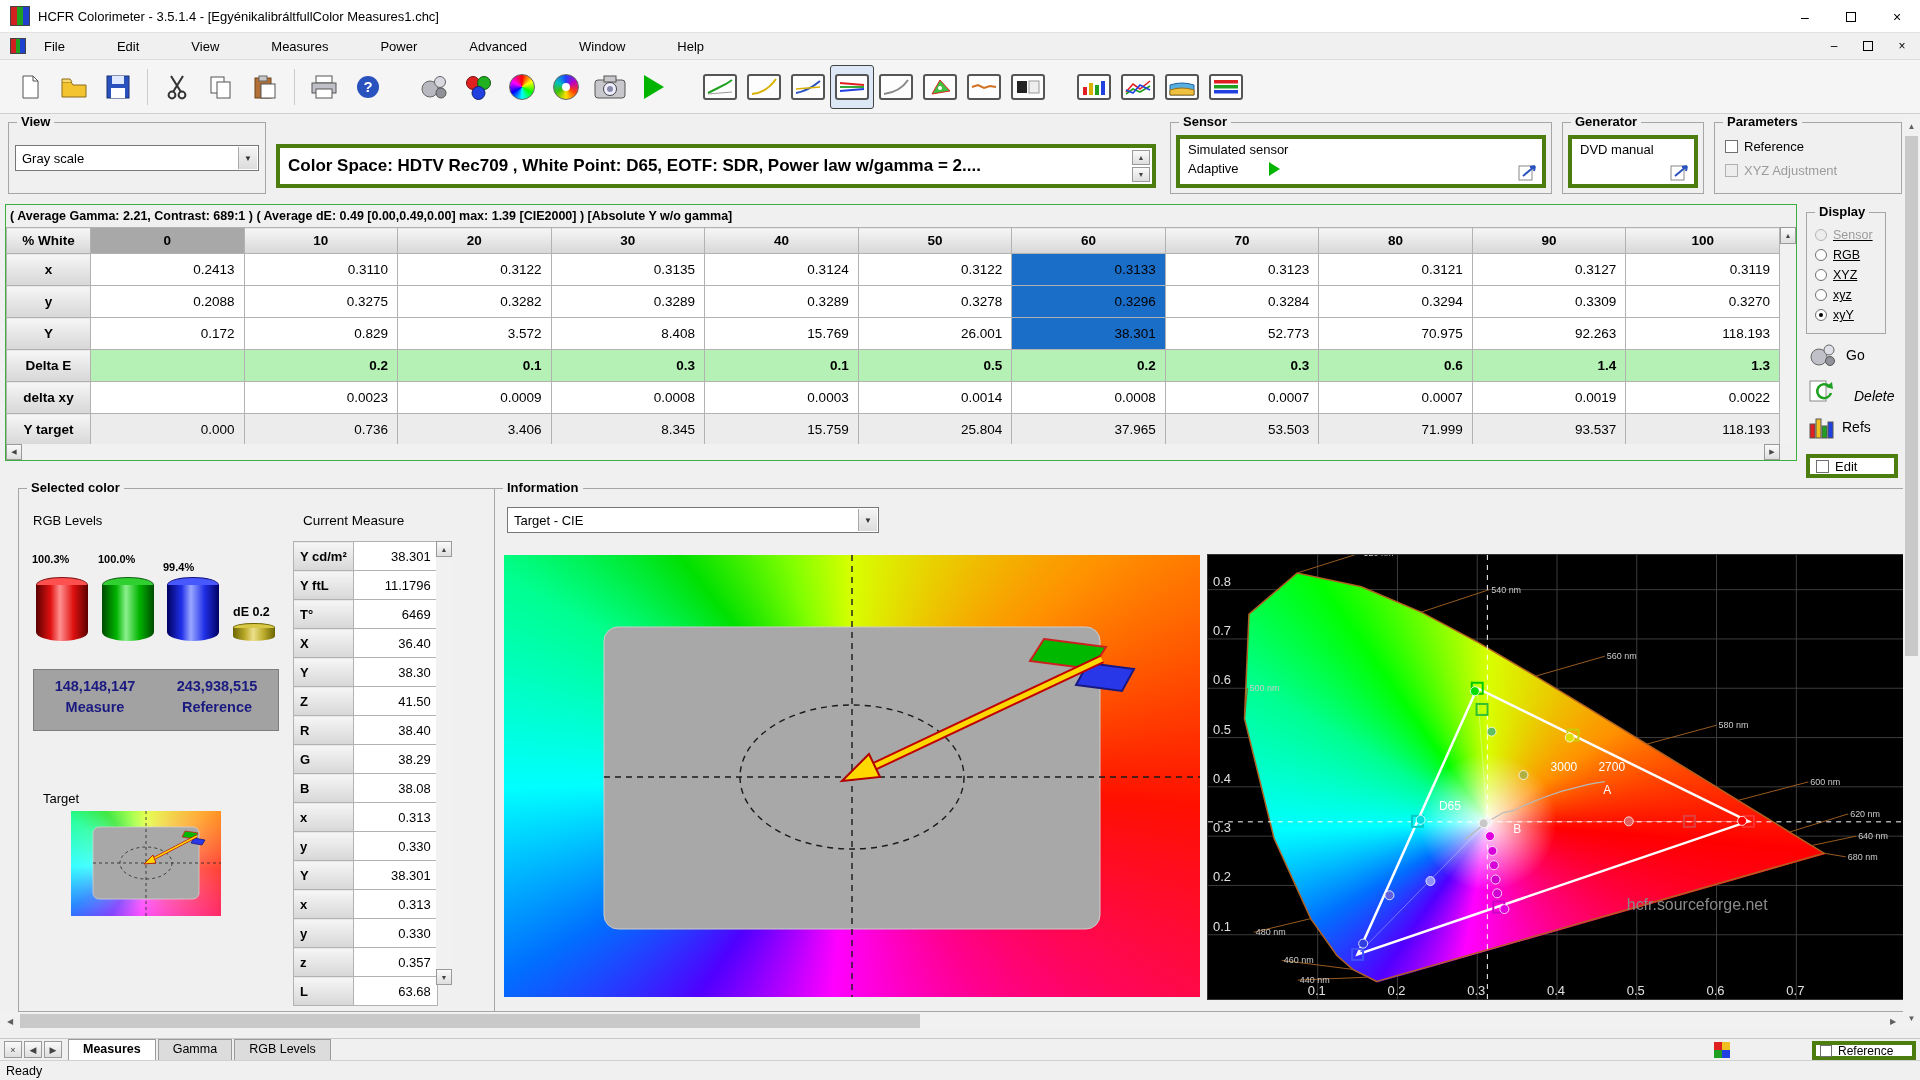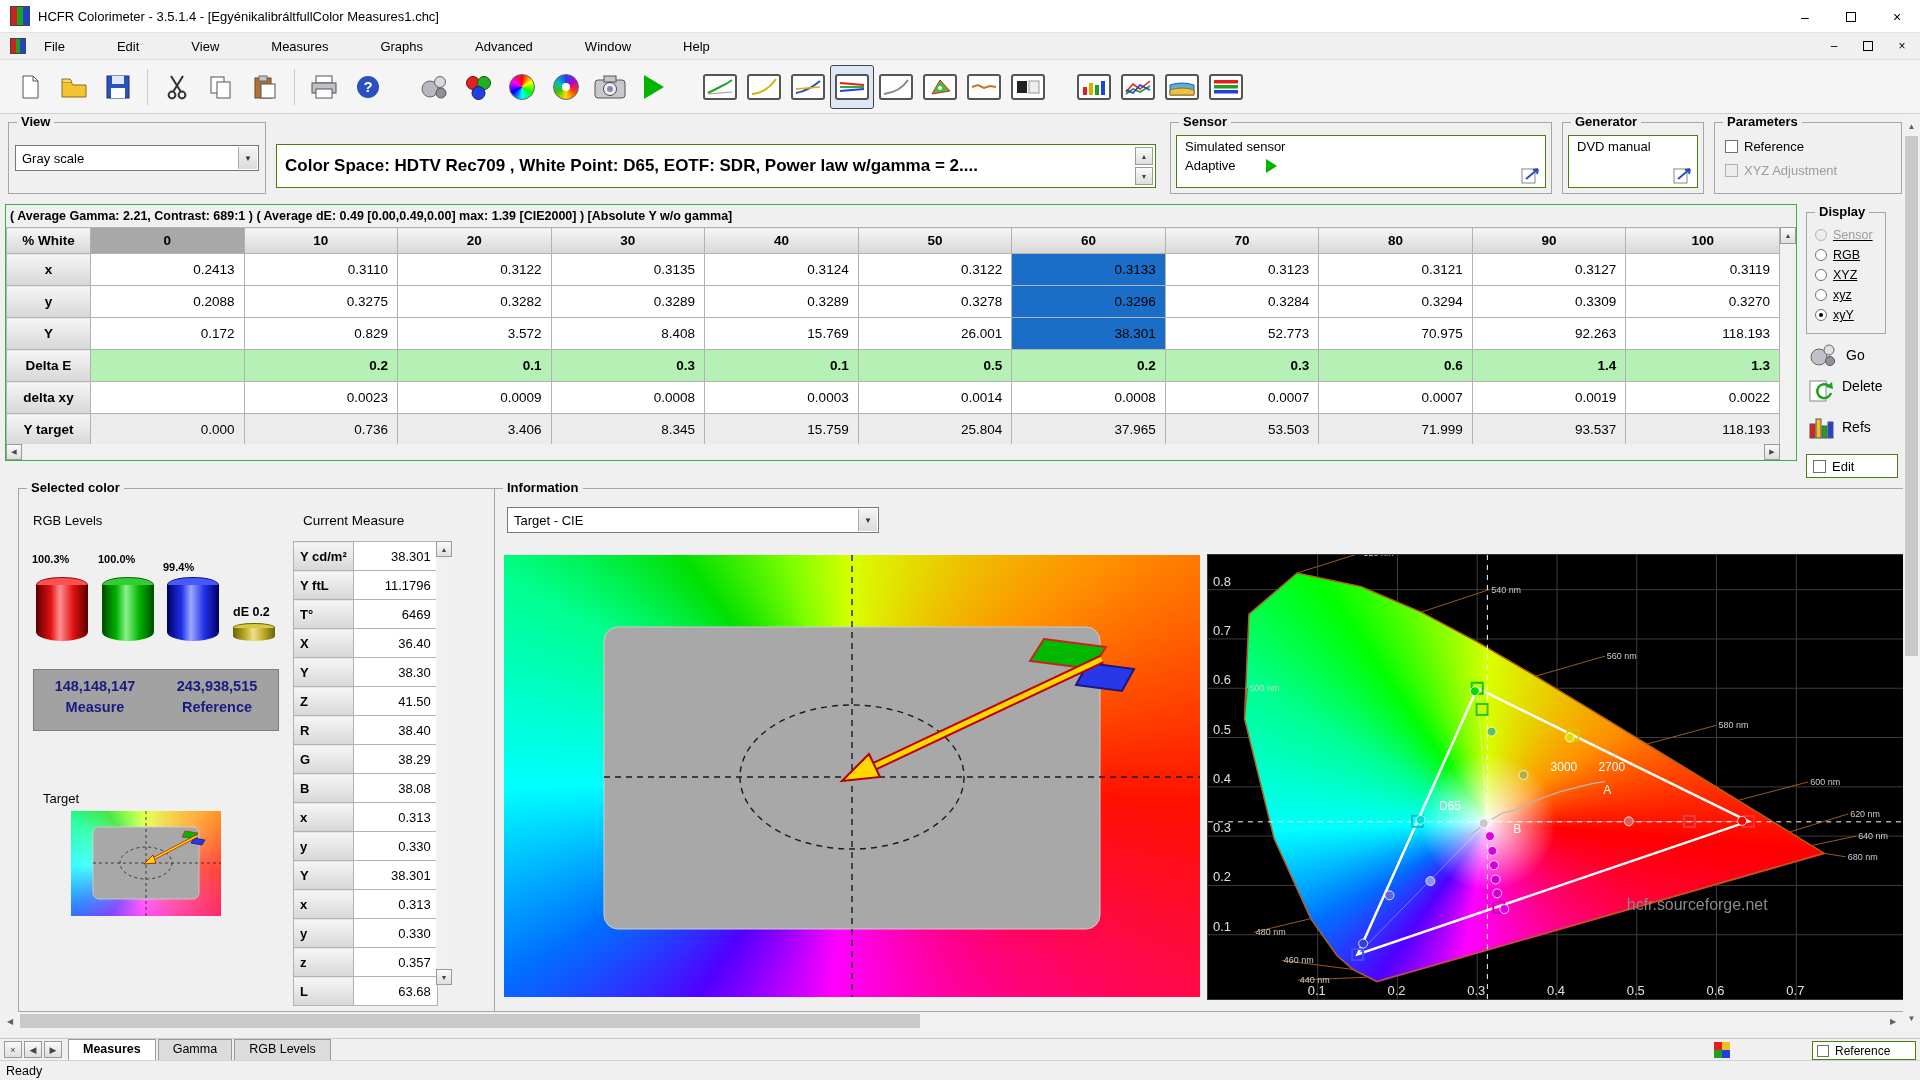--- a/index.html
+++ b/index.html
@@ -46,21 +46,21 @@
   .dd { background:#fff; border:1px solid #777; position:relative; display:flex; align-items:center; padding-left:6px; font-size:13px; }
   .dd-arrow { position:absolute; right:1px; top:1px; bottom:1px; width:19px; background:linear-gradient(#f4f4f4,#dcdcdc); border-left:1px solid #aaa; display:flex; align-items:center; justify-content:center; font-size:8px; color:#333; }
 
   .cb { width:13px; height:13px; border:1px solid #707070; background:#fff; display:inline-block; vertical-align:-2px; margin-right:6px; }
   .cb.dis { border-color:#b0b0b0; background:#ededed; }
   .radio { width:12px; height:12px; border:1px solid #707070; border-radius:50%; background:#fff; display:inline-block; margin-right:6px; position:relative; vertical-align:-2px; }
   .radio.on::after { content:''; position:absolute; inset:3px; background:#000; border-radius:50%; }
   .radio.dis { border-color:#b4b4b4; background:#ededed; }
   .dis-text { color:#9c9c9c; }
 
-  .whitebox { background:#fff; border:1px solid #4d7c0f; position:absolute; }
+  .whitebox { background:#fff; border:4px solid #4d7c0f; position:absolute; }
 
   
   .measures-wrap { position:absolute; left:5px; top:90px; width:1792px; height:257px; border:1px solid #3fae3f; background:#f0f0f0; }
   .stats-line { height:22px; line-height:22px; font-weight:bold; font-size:12.5px; padding-left:4px; background:#f0f0f0; white-space:nowrap; overflow:hidden; }
   #measures-table { border-collapse:collapse; table-layout:fixed; width:1774px; background:#fff; }
   #measures-table th, #measures-table td { border:1px solid #b2b2b2; font-size:13.5px; padding:0 9px; white-space:nowrap; overflow:hidden; }
   #measures-table tr.hdr th { height:26px; background:linear-gradient(#f6f6f6,#d7d7d7); text-align:center; font-weight:bold; }
   #measures-table tr.hdr th.dk { background:#a8a8a8; }
   #measures-table td { height:32px; text-align:right; background:#fff; }
   #measures-table th.rl { background:linear-gradient(#f6f6f6,#d7d7d7); font-weight:bold; text-align:center; }
@@ -150,21 +150,21 @@
   <div class="mdi-icon">
       <span></span>
       <span></span>
       <span></span>
     </div>
   <div class="menu-items">
       <span class="menu-item">File</span>
       <span class="menu-item">Edit</span>
       <span class="menu-item">View</span>
       <span class="menu-item">Measures</span>
-      <span class="menu-item">Graphs</span>
+      <span class="menu-item">Power</span>
       <span class="menu-item">Advanced</span>
       <span class="menu-item">Window</span>
       <span class="menu-item">Help</span>
     </div>
   <div class="mdi-btns">
     <div class="mdi-btn">–</div>
     <div class="mdi-btn">
         <span class="restore-glyph"></span>
       </div>
     <div class="mdi-btn">×</div>
@@ -554,21 +554,21 @@
   </div>
 
   <div style="position:absolute; left:1808px; top:228px; display:flex; align-items:center; gap:8px;">
     <svg width="30" height="26">
         <circle cx="11" cy="15" r="8" fill="#c0c0c8" stroke="#666"></circle>
         <circle cx="21" cy="8" r="5" fill="#dfdfe8" stroke="#666"></circle>
         <circle cx="22" cy="19" r="4.5" fill="#92929c" stroke="#555"></circle>
       </svg>
     <span style="font-size:14px;">Go</span>
   </div>
-  <div style="position:absolute; left:1808px; top:264px; display:flex; align-items:flex-start; gap:8px;">
+  <div style="position:absolute; left:1808px; top:264px; display:flex; align-items:flex-end; gap:20px;font-style:italic;">
     <svg width="26" height="26">
         <rect x="2" y="3" width="16" height="20" fill="#fff" stroke="#888"></rect>
         <path d="M21 8 a7 7 0 1 0 2 7" fill="none" stroke="#20a020" stroke-width="2.5"></path>
         <polygon points="24,4 25,11 18,9" fill="#20a020"></polygon>
       </svg>
     <span style="font-size:14px;">Delete</span>
   </div>
   <div style="position:absolute; left:1808px; top:300px; display:flex; align-items:center; gap:8px;">
     <svg width="26" height="26">
         <rect x="2" y="10" width="5" height="14" fill="#e02020" stroke="#555"></rect>

